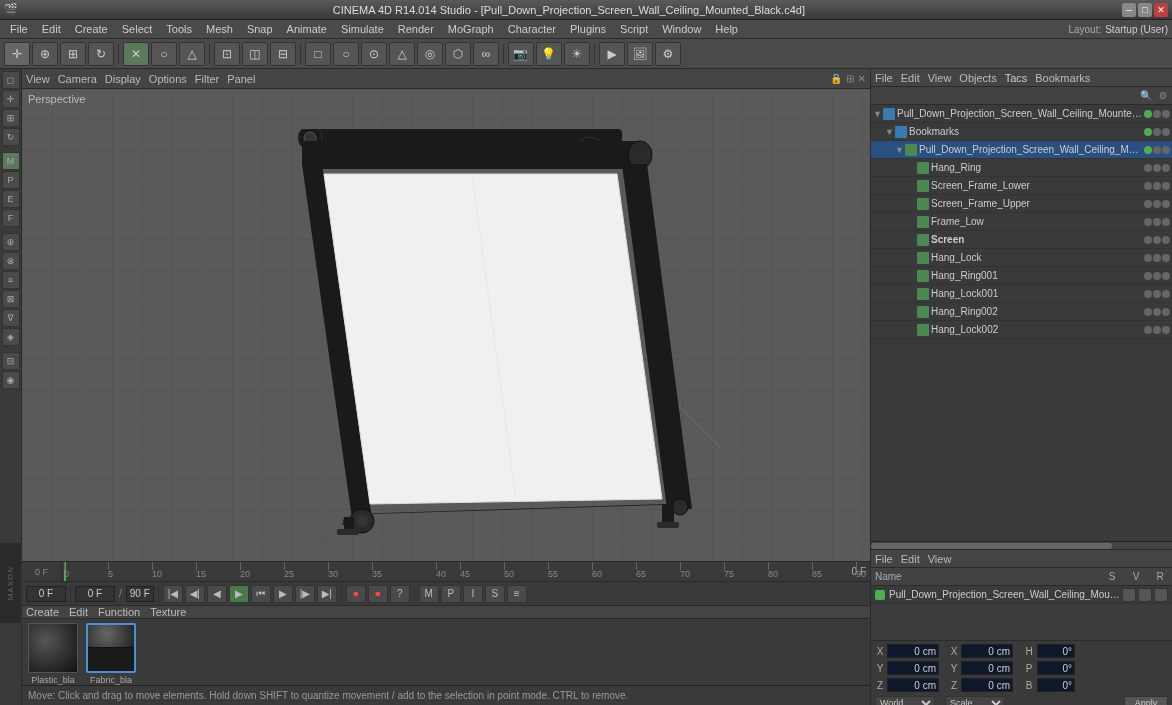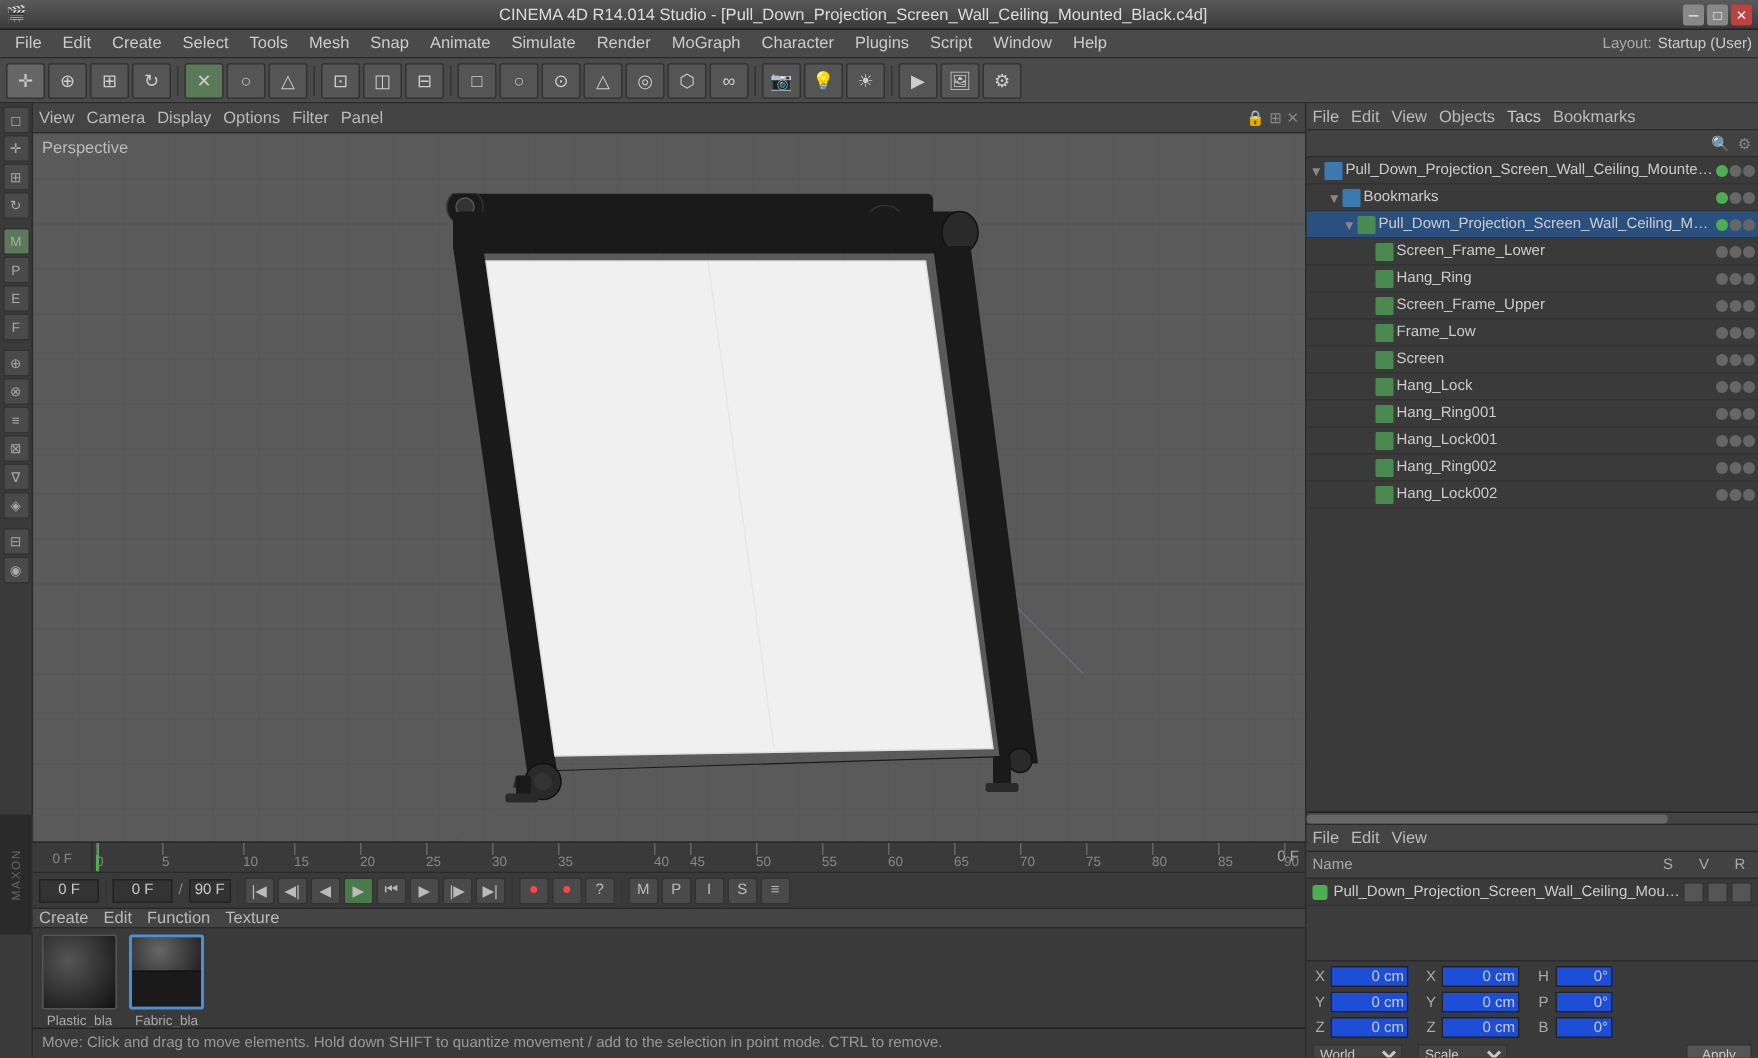--- a/index.html
+++ b/index.html
@@ -423,21 +423,21 @@
     }
     .coord-label {
       width: 10px;
       font-size: 10px;
       color: #aaa;
       text-align: center;
     }
     .coord-field {
       width: 52px;
       height: 14px;
-      background: #1d4ed8;
+      background: #0f172a;
       border: 1px solid #222;
       color: #ccc;
       font-size: 10px;
       padding: 0 2px;
       text-align: right;
     }
     .coord-btn {
       width: 40px;
       height: 14px;
       background: #555;
@@ -688,21 +688,21 @@
 
     <div id="timeline">
       <div style="width:40px;height:100%;background:#3a3a3a;border-right:1px solid #2a2a2a;display:flex;align-items:center;justify-content:center;">
         <span style="font-size:9px;color:#888;">0 F</span>
       </div>
       <div id="timeline-track">
         <div id="timeline-cursor"></div>
 
         <span class="timeline-marker" style="left:2px;"><span class="timeline-line" style="left:0;"></span>0</span>
         <span class="timeline-marker" style="left:46px;"><span class="timeline-line" style="left:0;"></span>5</span>
-        <span class="timeline-marker" style="left:100px;"><span class="timeline-line" style="left:0;"></span>10</span>
+        <span class="timeline-marker" style="left:90px;"><span class="timeline-line" style="left:0;"></span>10</span>
         <span class="timeline-marker" style="left:134px;"><span class="timeline-line" style="left:0;"></span>15</span>
         <span class="timeline-marker" style="left:178px;"><span class="timeline-line" style="left:0;"></span>20</span>
         <span class="timeline-marker" style="left:222px;"><span class="timeline-line" style="left:0;"></span>25</span>
         <span class="timeline-marker" style="left:266px;"><span class="timeline-line" style="left:0;"></span>30</span>
         <span class="timeline-marker" style="left:310px;"><span class="timeline-line" style="left:0;"></span>35</span>
         <span class="timeline-marker" style="left:374px;"><span class="timeline-line" style="left:0;"></span>40</span>
         <span class="timeline-marker" style="left:398px;"><span class="timeline-line" style="left:0;"></span>45</span>
         <span class="timeline-marker" style="left:442px;"><span class="timeline-line" style="left:0;"></span>50</span>
         <span class="timeline-marker" style="left:486px;"><span class="timeline-line" style="left:0;"></span>55</span>
         <span class="timeline-marker" style="left:530px;"><span class="timeline-line" style="left:0;"></span>60</span>
@@ -826,32 +826,32 @@
           <div class="obj-dots">
             <div class="obj-dot green"></div>
             <div class="obj-dot grey"></div>
             <div class="obj-dot grey"></div>
           </div>
         </div>
 
         <div class="obj-row" style="padding-left:36px;">
           <span class="obj-arrow" style="width:10px;"></span>
           <span class="obj-icon" style="background:#4a8a50;width:12px;height:12px;border-radius:1px;display:inline-block;margin-right:2px;"></span>
-          <span class="obj-label">Screen_Frame_Lower</span>
+          <span class="obj-label">Hang_Ring</span>
           <div class="obj-dots">
             <div class="obj-dot grey"></div>
             <div class="obj-dot grey"></div>
             <div class="obj-dot grey"></div>
           </div>
         </div>
 
         <div class="obj-row" style="padding-left:36px;">
           <span class="obj-arrow" style="width:10px;"></span>
           <span class="obj-icon" style="background:#4a8a50;width:12px;height:12px;border-radius:1px;display:inline-block;margin-right:2px;"></span>
-          <span class="obj-label">Hang_Ring</span>
+          <span class="obj-label">Screen_Frame_Lower</span>
           <div class="obj-dots">
             <div class="obj-dot grey"></div>
             <div class="obj-dot grey"></div>
             <div class="obj-dot grey"></div>
           </div>
         </div>
 
         <div class="obj-row" style="padding-left:36px;">
           <span class="obj-arrow" style="width:10px;"></span>
           <span class="obj-icon" style="background:#4a8a50;width:12px;height:12px;border-radius:1px;display:inline-block;margin-right:2px;"></span>
@@ -867,21 +867,21 @@
           <span class="obj-arrow" style="width:10px;"></span>
           <span class="obj-icon" style="background:#4a8a50;width:12px;height:12px;border-radius:1px;display:inline-block;margin-right:2px;"></span>
           <span class="obj-label">Frame_Low</span>
           <div class="obj-dots">
             <div class="obj-dot grey"></div>
             <div class="obj-dot grey"></div>
             <div class="obj-dot grey"></div>
           </div>
         </div>
 
-        <div class="obj-row" style="padding-left:36px;">
+        <div class="obj-row" style="padding-left:36px;font-weight:bold;">
           <span class="obj-arrow" style="width:10px;"></span>
           <span class="obj-icon" style="background:#4a8a50;width:12px;height:12px;border-radius:1px;display:inline-block;margin-right:2px;"></span>
           <span class="obj-label">Screen</span>
           <div class="obj-dots">
             <div class="obj-dot grey"></div>
             <div class="obj-dot grey"></div>
             <div class="obj-dot grey"></div>
           </div>
         </div>
 

